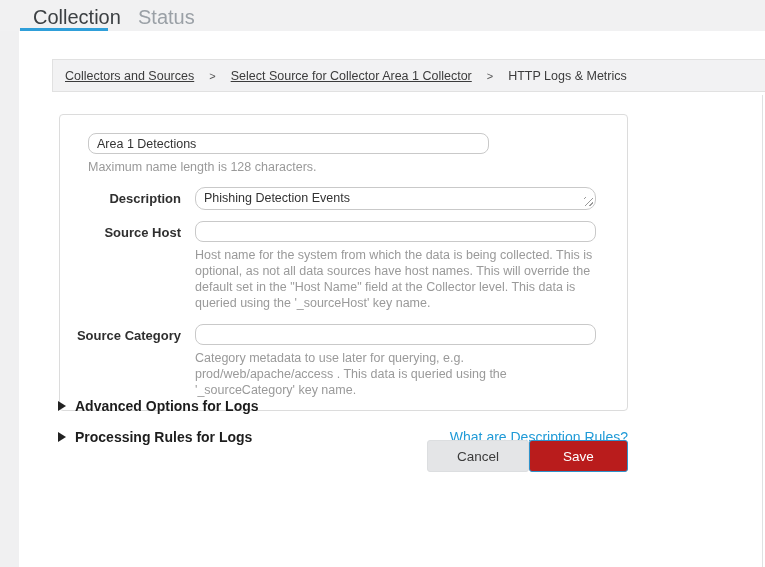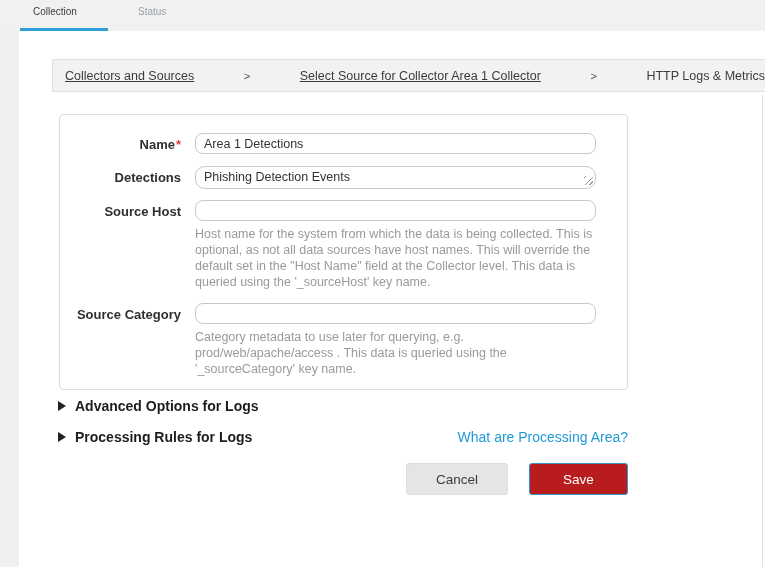--- a/index.html
+++ b/index.html
@@ -10,21 +10,21 @@
     overflow: hidden;
     position: relative;
   }
   
   .topbar {
     position: absolute; left: 0; top: 0; width: 765px; height: 31px;
     background: #f1f1f2;
   }
   .tab {
     position: absolute; top: 6px;
-    font-size: 10px; cursor: pointer; white-space: nowrap;
+    font-size: 20px; cursor: pointer; white-space: nowrap;
   }
   .tab-collection { left: 33px; color: #3c4043; }
   .tab-status { left: 138px; color: #9aa0a6; }
   .tab-underline {
     position: absolute; left: 20px; top: 28px; width: 88px; height: 4px;
     background: #2f9fd9;
   }
   
   .content {
     position: absolute; left: 19px; top: 31px; right: 0; bottom: 0;
@@ -35,21 +35,21 @@
     background: #dfe1e2;
   }
   
   .breadcrumb {
     position: absolute; left: 33px; right: 0; top: 28px; height: 33px;
     background: #f2f2f3;
     border: 1px solid #e1e1e1; border-right: none;
     display: flex; align-items: center;
     padding-left: 12px;
     font-size: 12.5px; color: #3c3c3c;
-    white-space: nowrap; overflow: hidden; justify-content: space-between;
+    white-space: nowrap; overflow: hidden;
   }
   .crumb-link { text-decoration: underline; cursor: pointer; }
   .crumb-current { text-decoration: none; }
   .crumb-sep { margin: 0 15px; font-size: 11px; color: #555; }
   
   .panel {
     position: absolute; left: 40px; top: 83px; width: 569px;
     background: #fff;
     border: 1px solid #dcdcdc; border-radius: 4px;
     padding: 18px 0 12px 0;
@@ -106,22 +106,22 @@
     width: 0; height: 0;
     border-left: 8px solid #222;
     border-top: 5px solid transparent;
     border-bottom: 5px solid transparent;
     margin-right: 9px; flex: none;
   }
   .sec-label { font-size: 14px; font-weight: bold; color: #1d1d1d; }
   .proc-link { font-size: 14px; color: #1f9ad7; cursor: pointer; }
   
   .btn-row {
-    position: absolute; left: 39px; top: 432px; width: 570px;
-    display: flex; justify-content: flex-end; gap: 21px;
+    position: absolute; left: 39px; top: 409px; width: 570px;
+    display: flex; justify-content: flex-end; gap: 0;
   }
   .btn {
     height: 32px; border-radius: 3px;
     font-family: "Liberation Sans", sans-serif;
     font-size: 13.5px; cursor: pointer;
     display: flex; align-items: center; justify-content: center;
   }
   .btn-cancel {
     width: 102px; background: #e4e5e7;
     border: 1px solid #dcdee0; color: #3c3c3c;
@@ -146,30 +146,28 @@
     <span class="crumb-link">Collectors and Sources</span>
     <span class="crumb-sep">&gt;</span>
     <span class="crumb-link">Select Source for Collector Area 1 Collector</span>
     <span class="crumb-sep">&gt;</span>
     <span class="crumb-current">HTTP Logs &amp; Metrics</span>
   </div>
 
   <div class="panel">
 
     <div class="row">
-      <div class="lbl">
-        <span>Name</span><span class="req">*</span>
-      </div>
       <div class="fld">
         <input class="txt-input" type="text" value="Area 1 Detections" style="">
+        <div class="help">Maximum name length is 128 characters.</div>
       </div>
     </div>
 
     <div class="row" style="margin-top:12px;">
-      <div class="lbl">Detections</div>
+      <div class="lbl">Description</div>
       <div class="fld">
         <div class="ta-wrap">
           <textarea class="txt-area" style="">Phishing Detection Events</textarea>
           <div class="resize-grip"></div>
         </div>
       </div>
     </div>
 
     <div class="row" style="margin-top:11px;">
       <div class="lbl">Source Host</div>
@@ -194,21 +192,21 @@
       <div class="tri"></div>
       <div class="sec-label">Advanced Options for Logs</div>
     </div>
   </div>
 
   <div class="section-row sec-processing">
     <div class="sec-head">
       <div class="tri"></div>
       <div class="sec-label">Processing Rules for Logs</div>
     </div>
-    <div class="proc-link">What are Processing Area?</div>
+    <div class="proc-link">What are Description Rules?</div>
   </div>
 
   <div class="btn-row">
     <div class="btn btn-cancel">Cancel</div>
     <div class="btn btn-save">Save</div>
   </div>
 
   <div class="scroll-line"></div>
 </div>
 

